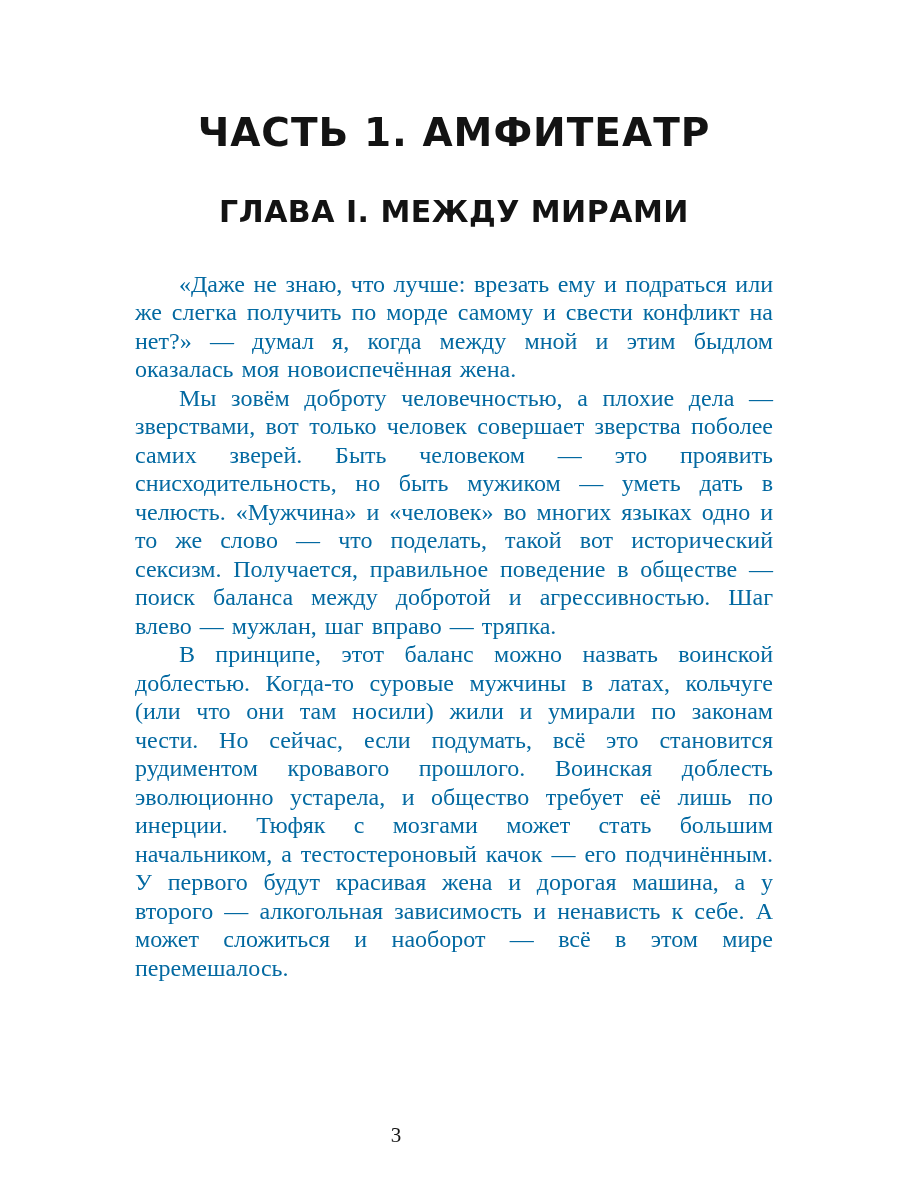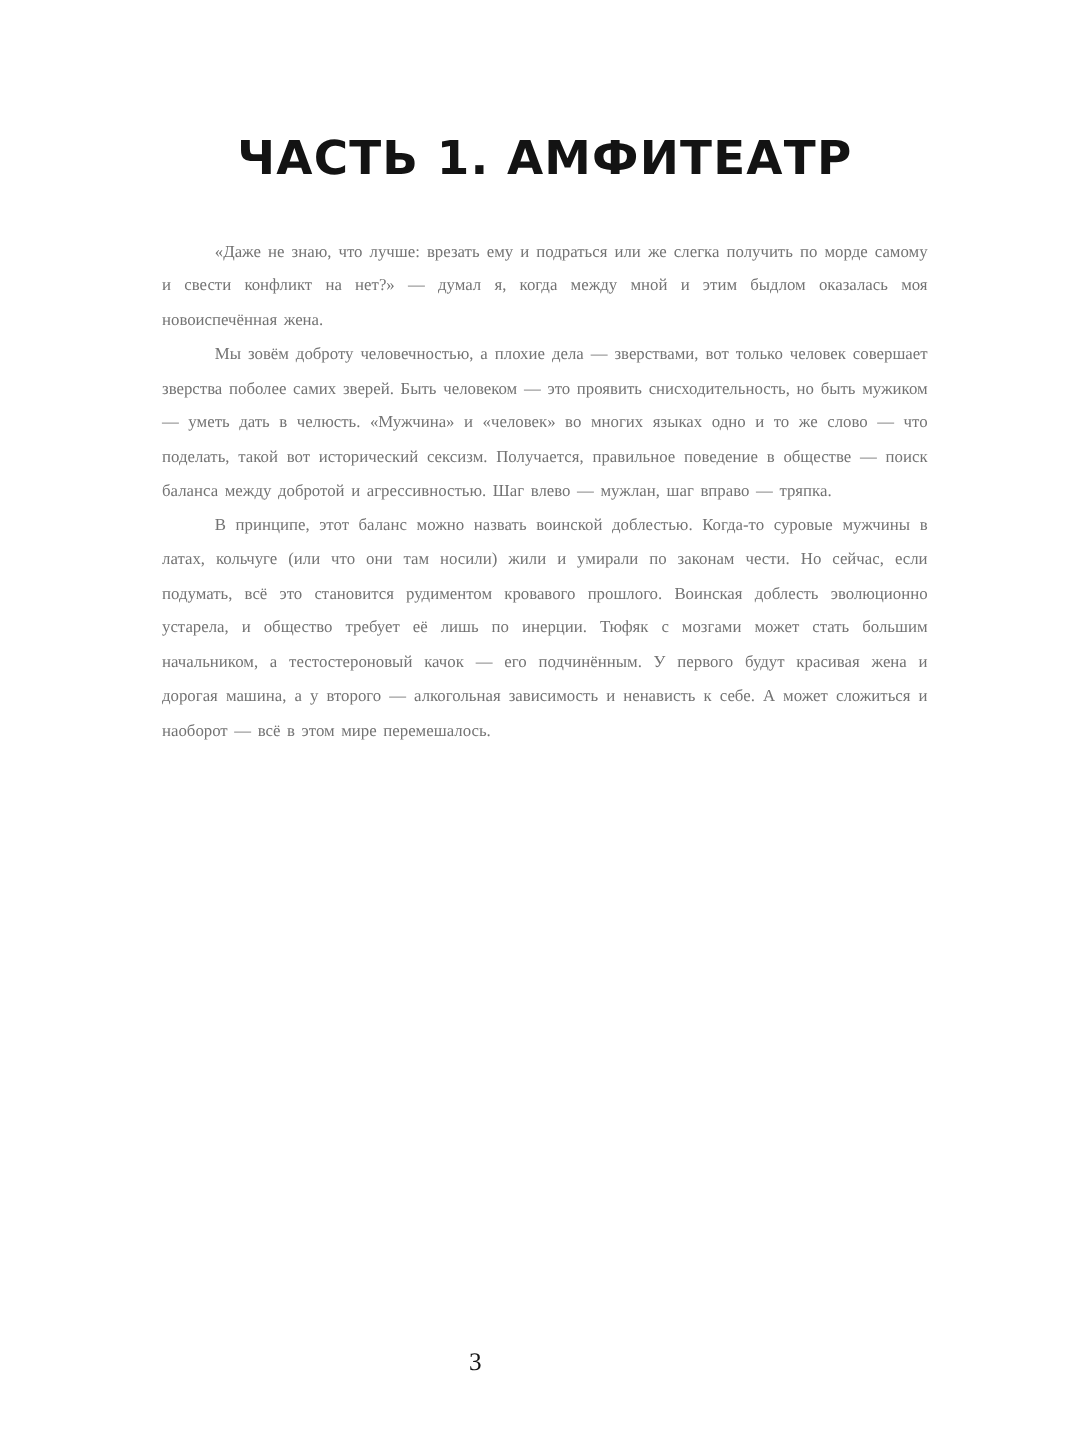--- a/index.html
+++ b/index.html
@@ -38,23 +38,23 @@
     font-family: "DejaVu Sans", "Liberation Sans", sans-serif;
     font-weight: 700;
     font-size: 30px;
     letter-spacing: 0.5px;
     color: #131313;
     line-height: 1.1;
   }
   .body-text {
     margin-top: 42px;
     font-family: "Liberation Serif", "DejaVu Serif", serif;
-    font-size: 14px;
+    font-size: 24px;
     line-height: 28.5px;
-    color: #737373;
+    color: #0369a1;
     text-align: justify;
     text-justify: inter-word;
     hyphens: auto;
   }
   .body-text p {
     margin: 0;
     padding: 0;
     text-indent: 44px;
     word-spacing: 2px;
   }
@@ -68,20 +68,21 @@
     font-size: 21px;
     color: #151515;
   }
 </style>
 </head>
 <body>
 
 <div class="book-page">
   <div class="text-column">
     <h1 class="part-title">ЧАСТЬ 1. АМФИТЕАТР</h1>
+    <h2 class="chapter-title">ГЛАВА I. МЕЖДУ МИРАМИ</h2>
     <div class="body-text">
       <p>«Даже не знаю, что лучше: врезать ему и подраться или же слегка получить по морде самому и свести конфликт на нет?» — думал я, когда между мной и этим быдлом оказалась моя новоиспечённая жена.</p>
       <p>Мы зовём доброту человечностью, а плохие дела — зверствами, вот только человек совершает зверства поболее самих зверей. Быть человеком — это проявить снисходительность, но быть мужиком — уметь дать в челюсть. «Мужчина» и «человек» во многих языках одно и то же слово — что поделать, такой вот исторический сексизм. Получается, правильное поведение в обществе — поиск баланса между добротой и агрессивностью. Шаг влево — мужлан, шаг вправо — тряпка.</p>
       <p>В принципе, этот баланс можно назвать воинской доблестью. Когда-то суровые мужчины в латах, кольчуге (или что они там носили) жили и умирали по законам чести. Но сейчас, если подумать, всё это становится рудиментом кровавого прошлого. Воинская доблесть эволюционно устарела, и общество требует её лишь по инерции. Тюфяк с мозгами может стать большим начальником, а тестостероновый качок — его подчинённым. У первого будут красивая жена и дорогая машина, а у второго — алкогольная зависимость и ненависть к себе. А может сложиться и наоборот — всё в этом мире перемешалось.</p>
     </div>
   </div>
   <div class="page-number">3</div>
 </div>
 
 </body></html>

